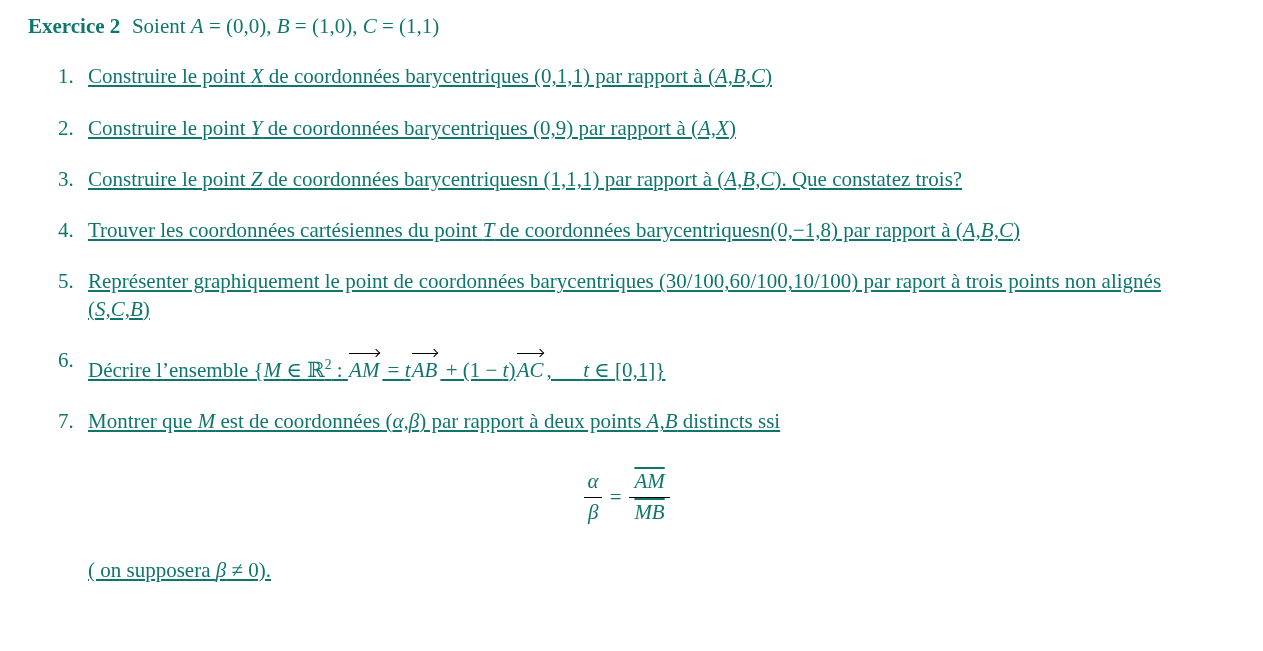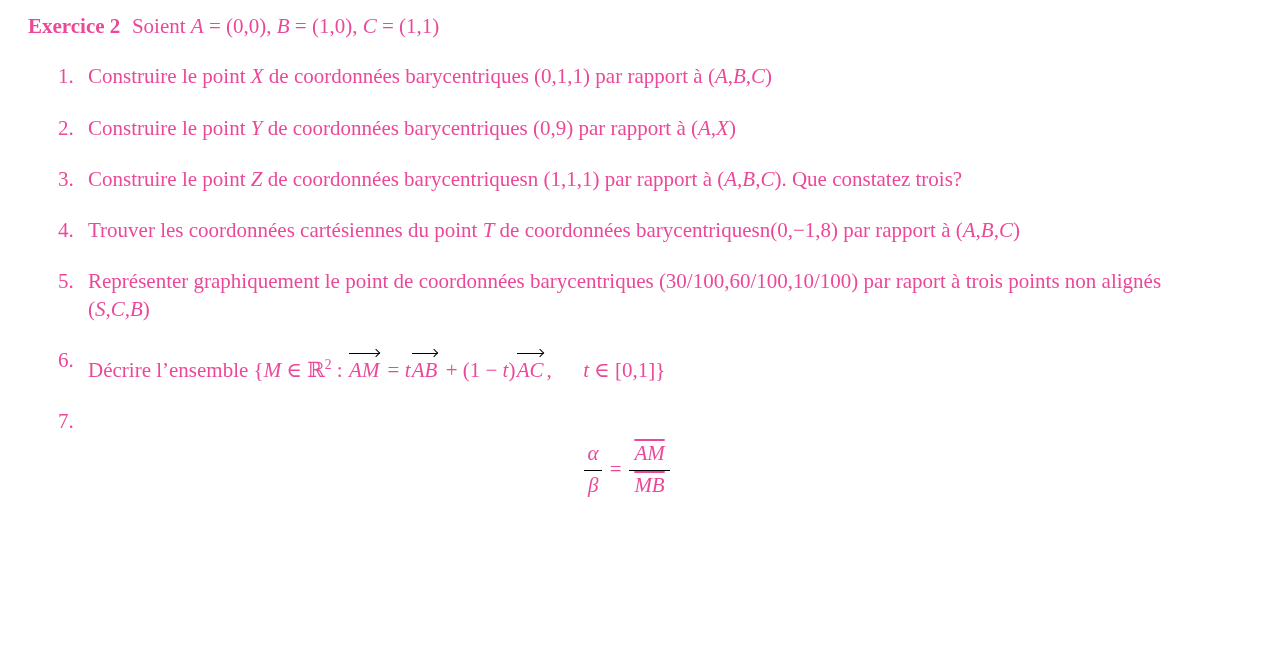--- a/index.html
+++ b/index.html
@@ -6,21 +6,21 @@
     margin: 0;
     padding: 0;
     background: #ffffff;
   }
   .page {
     position: relative;
     width: 1263px;
     height: 651px;
     box-sizing: border-box;
     background: #ffffff;
-    color: #ec4899;
+    color: #0f766e;
     font-family: "Liberation Serif", "DejaVu Serif", "DejaVu Sans", serif;
     font-size: 21px;
     line-height: 1.3;
     padding: 13px 30px 0 28px;
     overflow: hidden;
   }
   .doc-header {
     margin: 0 0 23px 0;
   }
   .items {
@@ -32,20 +32,21 @@
     display: flex;
     margin: 0 0 24px 30px;
   }
   .item-number {
     flex: none;
     width: 30px;
   }
   .item-content {
     flex: 1;
     max-width: 1078px;
+    text-decoration: underline;
   }
   
   .seg-t { font-style: normal; }
   .seg-b { font-weight: 700; margin-right: 0.55em; }
   .seg-i { font-style: italic; }
   .seg-sup { font-size: 0.65em; vertical-align: 0.6em; }
   .seg-bar { font-style: italic; text-decoration: overline; padding: 0 0.08em; }
   .seg-vec {
     display: inline-block;
     position: relative;
@@ -126,33 +127,35 @@
     </li>
 
     <li class="item">
       <span class="item-number">6.</span>
       <span class="item-content"><span class="seg-t">Décrire l’ensemble {</span><span class="seg-i">M</span><span class="seg-t"> ∈ ℝ</span><span class="seg-sup">2</span><span class="seg-t"> : </span><span class="seg-vec">AM</span><span class="seg-t"> = </span><span class="seg-i">t</span><span class="seg-vec">AB</span><span class="seg-t"> + (1 − </span><span class="seg-i">t</span><span class="seg-t">)</span><span class="seg-vec">AC</span><span class="seg-t">,  </span><span class="seg-i">t</span><span class="seg-t"> ∈ [0,1]}</span></span>
     </li>
 
     <li class="item">
       <span class="item-number">7.</span>
       <span class="item-content">
+        <span><span class="seg-t">Montrer que </span><span class="seg-i">M</span><span class="seg-t"> est de coordonnées (</span><span class="seg-i">α,β</span><span class="seg-t">) par rapport à deux points </span><span class="seg-i">A,B</span><span class="seg-t"> distincts ssi</span></span>
 
         <div class="equation">
           <span class="eq-row">
             <span class="frac">
               <span class="frac-num"><span class="seg-i">α</span></span>
               <span class="frac-den"><span class="seg-i">β</span></span>
             </span>
             <span class="eq-sign">=</span>
             <span class="frac">
               <span class="frac-num"><span class="seg-bar">AM</span></span>
               <span class="frac-den"><span class="seg-bar">MB</span></span>
             </span>
           </span>
         </div>
 
+        <div class="footnote"><span class="seg-t">( on supposera </span><span class="seg-i">β</span><span class="seg-t"> ≠ 0).</span></div>
       </span>
     </li>
 
   </ol>
 
 </div>
 
 </body></html>

